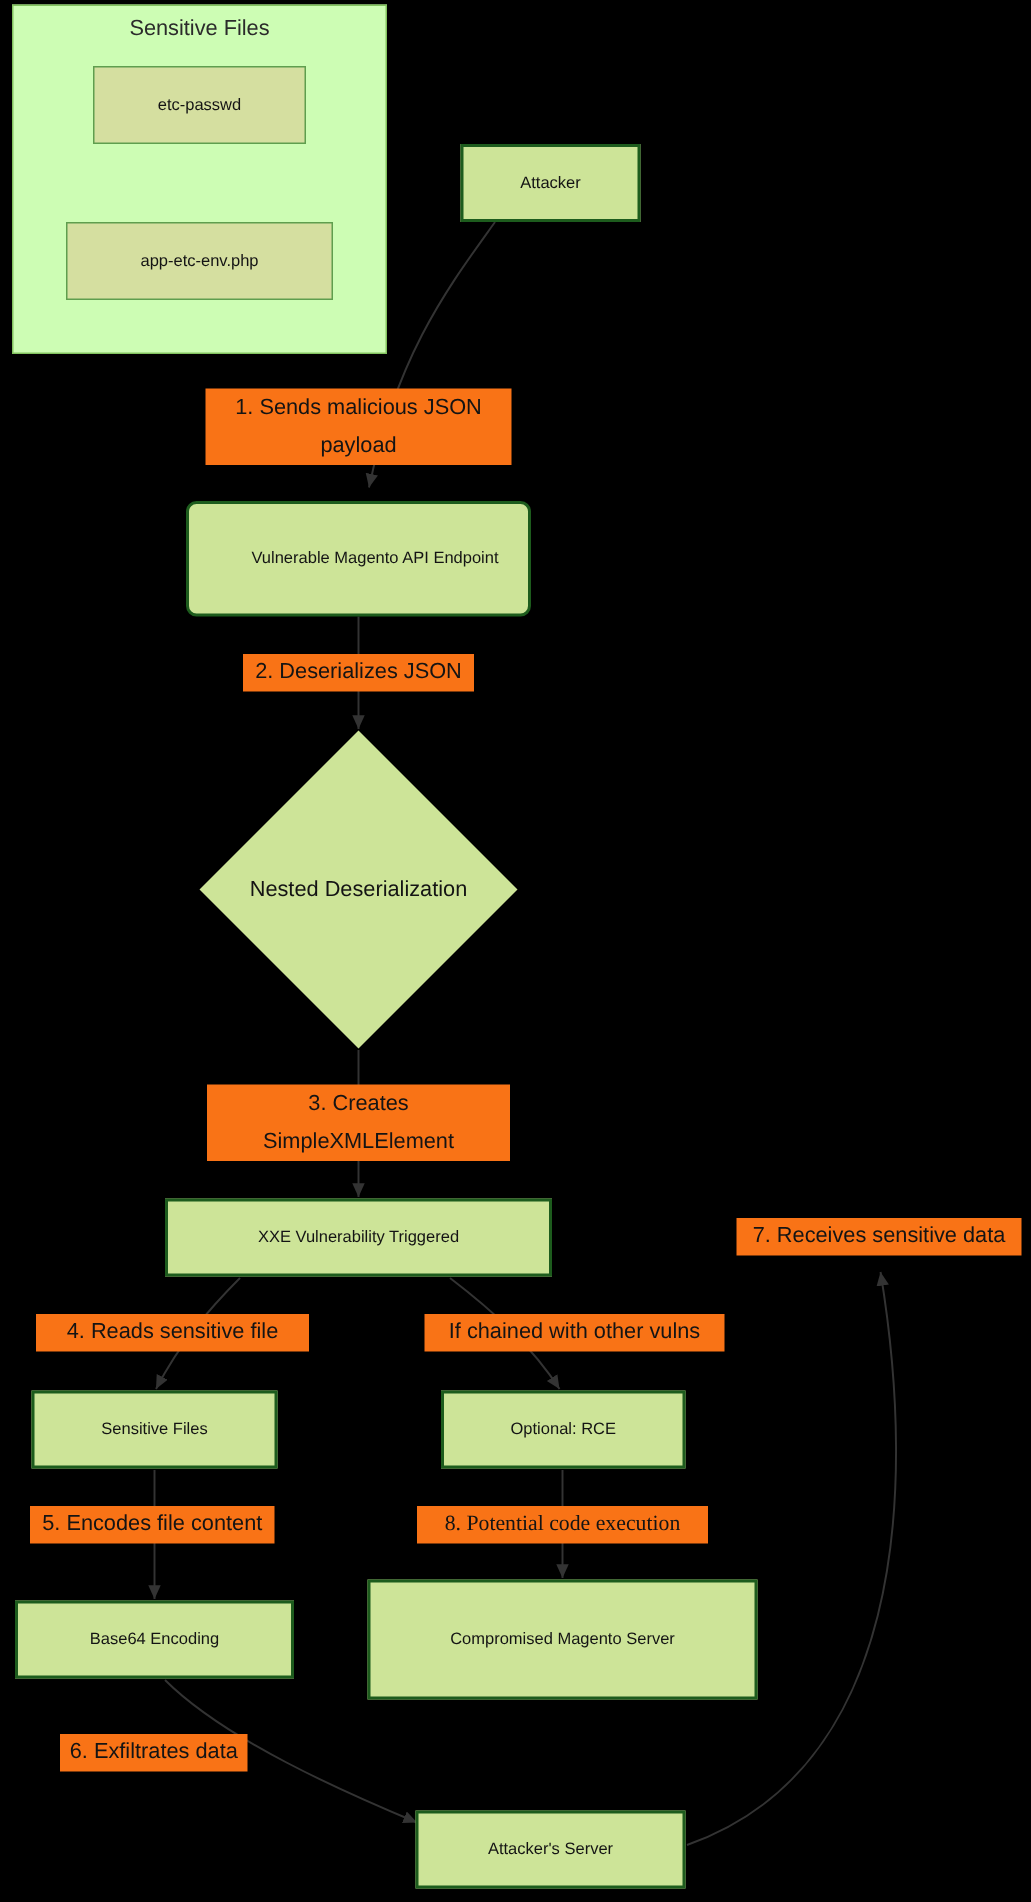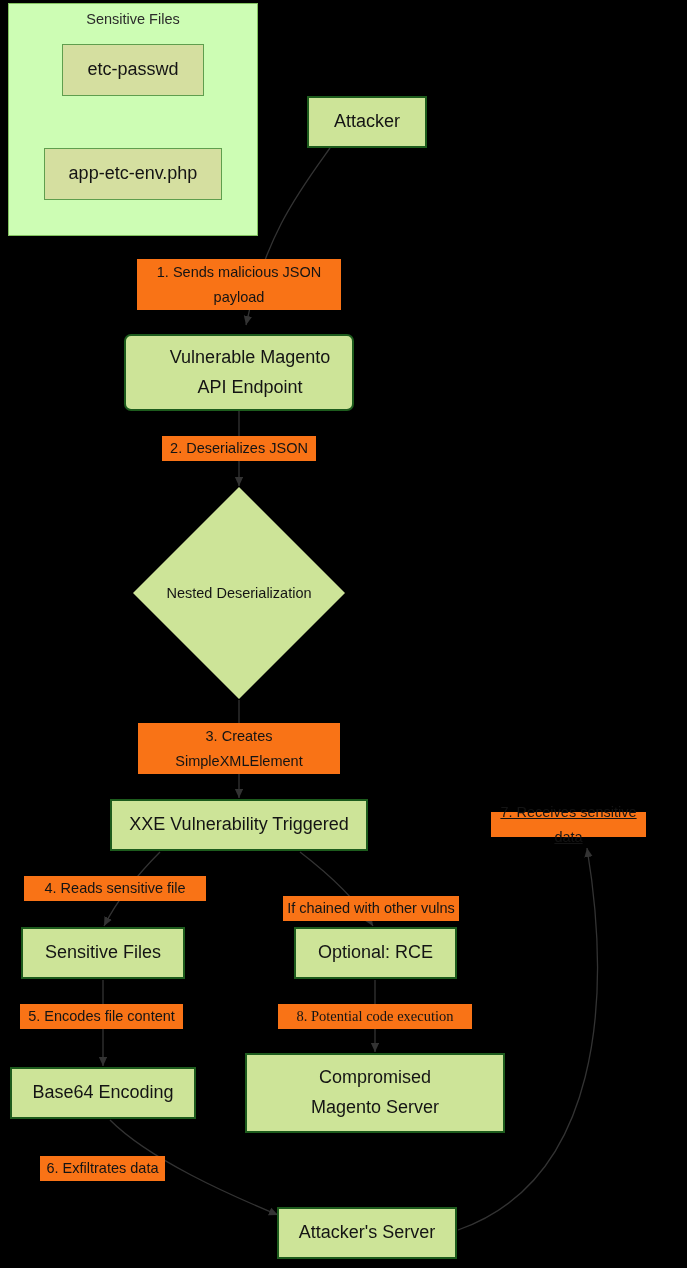--- a/index.html
+++ b/index.html
@@ -27,21 +27,21 @@
   }
   
   .node {
     position: absolute;
     box-sizing: border-box;
     display: flex;
     align-items: center;
     justify-content: center;
     text-align: center;
     color: #141414;
-    font-size: 18px;
+    font-size: 11px;
     line-height: 1.65;
     padding: 2px 6px;
   }
   .node-rect {
     background: #cde498;
     border: 2px solid #1d5c1d;
   }
   .node-rect-round {
     background: #cde498;
     border: 2px solid #1d5c1d;
@@ -187,23 +187,23 @@
   </div>
 
   <div class="edge-label" style="left:137px; top:259px; width:204px; height:51px;">1. Sends malicious JSON payload</div>
 
   <div class="edge-label" style="left:162px; top:436px; width:154px; height:25px;">2. Deserializes JSON</div>
 
   <div class="edge-label" style="left:138px; top:723px; width:202px; height:51px;">3. Creates SimpleXMLElement</div>
 
   <div class="edge-label" style="left:24px; top:876px; width:182px; height:25px;">4. Reads sensitive file</div>
 
-  <div class="edge-label" style="left:283px; top:876px; width:176px; height:25px;margin-top:20px;">If chained with other vulns</div>
+  <div class="edge-label" style="left:283px; top:876px; width:200px; height:25px;">If chained with other vulns</div>
 
   <div class="edge-label" style="left:20px; top:1004px; width:163px; height:25px;">5. Encodes file content</div>
 
   <div class="edge-label" style="left:278px; top:1004px; width:194px; height:25px;font-family:Liberation Serif, serif;">8. Potential code execution</div>
 
   <div class="edge-label" style="left:40px; top:1156px; width:125px; height:25px;">6. Exfiltrates data</div>
 
-  <div class="edge-label" style="left:491px; top:812px; width:155px; height:25px;text-decoration:underline;">7. Receives sensitive data</div>
+  <div class="edge-label" style="left:491px; top:812px; width:190px; height:25px;">7. Receives sensitive data</div>
 
 </div>
 
 </body></html>

